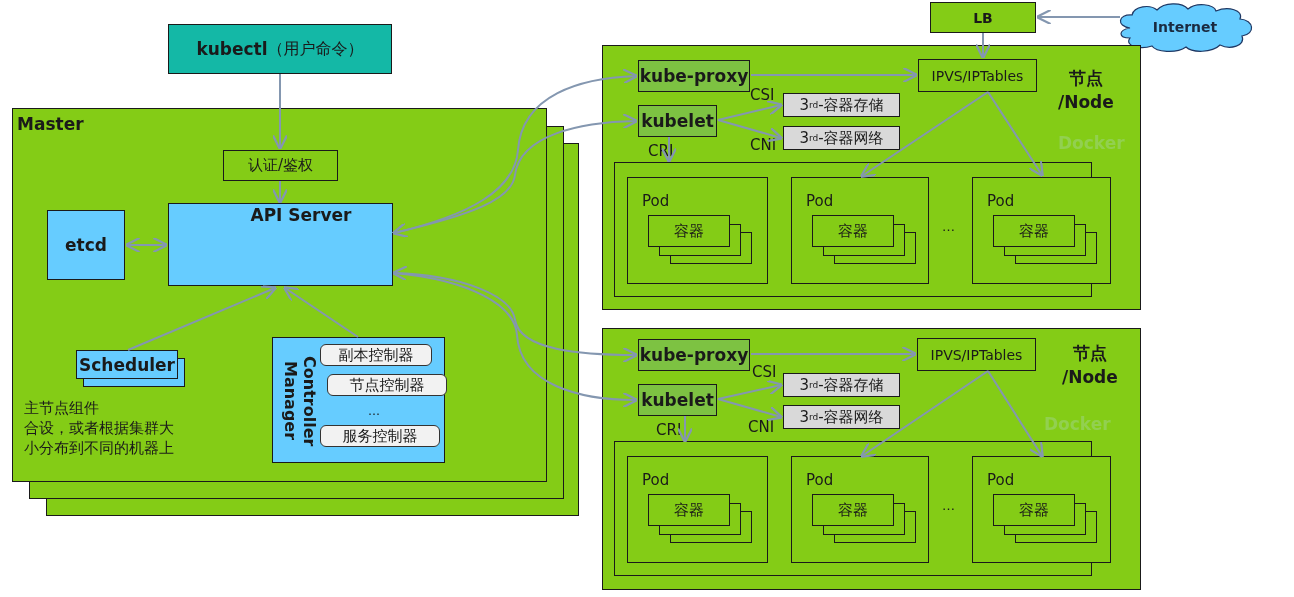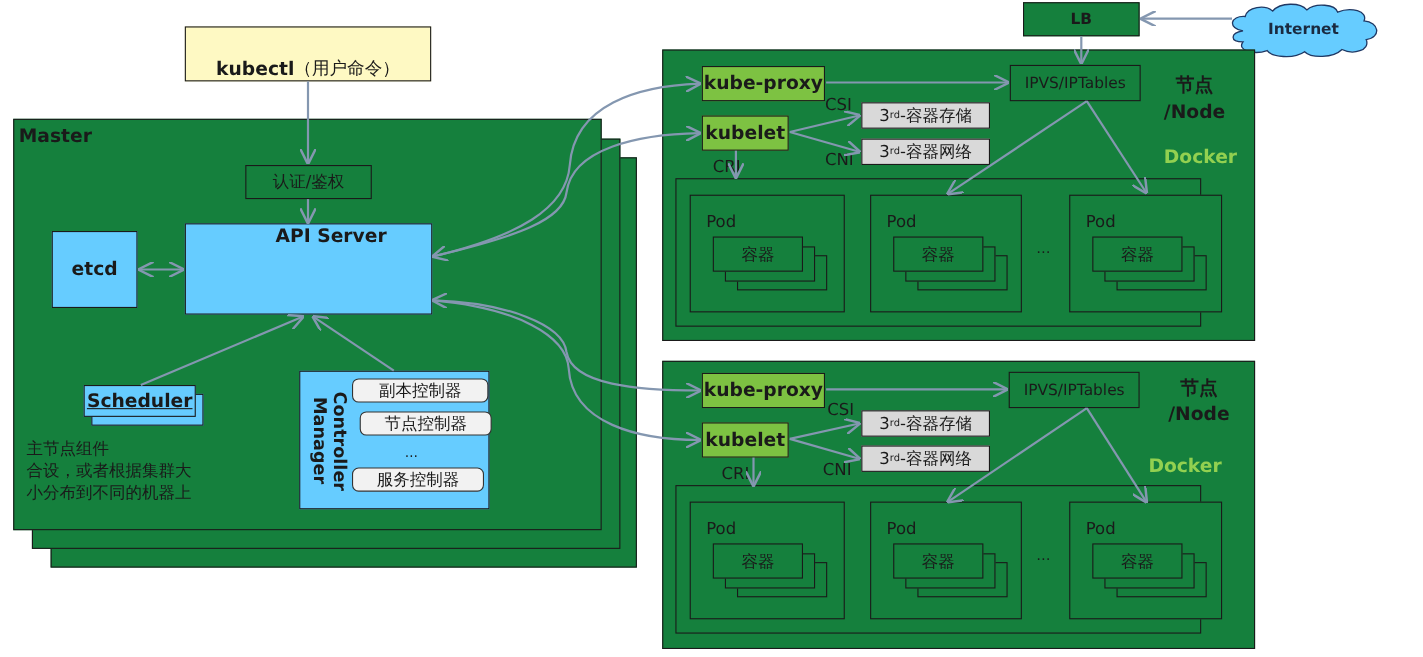--- a/index.html
+++ b/index.html
@@ -1,21 +1,21 @@
 <!DOCTYPE html>
 <html><head>
 <meta charset="utf-8">
 <style>
   html, body { margin:0; padding:0; background:#ffffff; }
   body { width:1294px; height:597px; position:relative; overflow:hidden;
          font-family:"DejaVu Sans", "Liberation Sans", sans-serif; color:#1a1a1a; }
   .abs { position:absolute; box-sizing:border-box; }
-  .box { border:1.3px solid #1a1a1a; background:#15803d; }
+  .box { border:1.3px solid #1a1a1a; background:#84cc16; }
   .center { display:flex; align-items:center; justify-content:center; text-align:center; }
-  .kubectl { background:#fef9c3; font-size:17px; font-weight:bold;align-items:flex-end; }
+  .kubectl { background:#14b8a6; font-size:17px; font-weight:bold; }
   .kubectl .paren { font-weight:normal; font-size:16px; }
   .blue { background:#66ccff; }
   .green { background:#7dc242; font-weight:bold; }
   .grey { background:#d9d9d9; font-size:15px; }
   .lbl { font-size:15px; }
   .bold { font-weight:bold; }
   svg.conn { position:absolute; left:0; top:0; pointer-events:none; }
   .ctrl-item { position:absolute; left:48px; width:122px; height:22px; border:1.2px solid #333;
                border-radius:6px; background:#f2f2f2; font-size:15px;
                display:flex; align-items:center; justify-content:center; box-sizing:border-box; }
@@ -36,31 +36,31 @@
 
 <div class="abs box center lbl" style="left:223px;top:150px;width:115px;height:31px;">认证/鉴权</div>
 
 <div class="abs box blue center bold" style="left:47px;top:210px;width:78px;height:70px;font-size:17px;">etcd</div>
 
 <div class="abs box blue" style="left:168px;top:203px;width:225px;height:83px;text-align:center;line-height:19px;padding-left:41px;">
   <div class="bold" style="font-size:17px;margin-top:2px;">API Server</div>
 </div>
 
 <div class="abs box blue" style="left:83px;top:358px;width:102px;height:29px;"></div>
-<div class="abs box blue center bold" style="left:76px;top:350px;width:102px;height:29px;font-size:17px;text-decoration:underline;">Scheduler</div>
+<div class="abs box blue center bold" style="left:76px;top:350px;width:102px;height:29px;font-size:17px;">Scheduler</div>
 
 <div class="abs lbl" style="left:24px;top:398px;line-height:20px;">
   <div>主节点组件</div>
   <div>合设，或者根据集群大</div>
   <div>小分布到不同的机器上</div>
 </div>
 
 <div class="abs box blue" style="left:272px;top:337px;width:173px;height:126px;">
   <div class="abs bold" style="left:2px;top:4px;width:44px;height:118px;writing-mode:vertical-rl;font-size:16px;line-height:19px;text-align:center;">Controller Manager</div>
-  <div class="ctrl-item" style="top:6px;left:47px;width:124px;">副本控制器</div>
+  <div class="ctrl-item" style="top:6px;left:47px;width:112px;">副本控制器</div>
   <div class="ctrl-item" style="top:36px;left:54px;width:120px;">节点控制器</div>
   <div class="abs" style="left:95px;top:66px;font-size:12px;">…</div>
   <div class="ctrl-item" style="top:87px;left:47px;width:120px;">服务控制器</div>
 </div>
 
 <div class="abs box center bold" style="left:930px;top:2px;width:106px;height:31px;font-size:14px;">LB</div>
 
 <svg class="abs" style="left:1112px;top:2px;" width="146" height="52" viewBox="0 0 146 52">
   <path d="M18,26 C4,24 6,12 20,13 C22,4 38,2 45,8 C52,0 70,0 76,7 C84,0 102,2 104,9 C116,4 132,8 128,17 C142,18 144,32 130,34 C134,44 118,48 108,43 C100,51 80,51 74,45 C64,52 44,50 40,44 C28,48 12,44 18,36 C6,36 6,28 18,26 Z" fill="#66ccff" stroke="#1f3864" stroke-width="1.2"></path>
 </svg>

